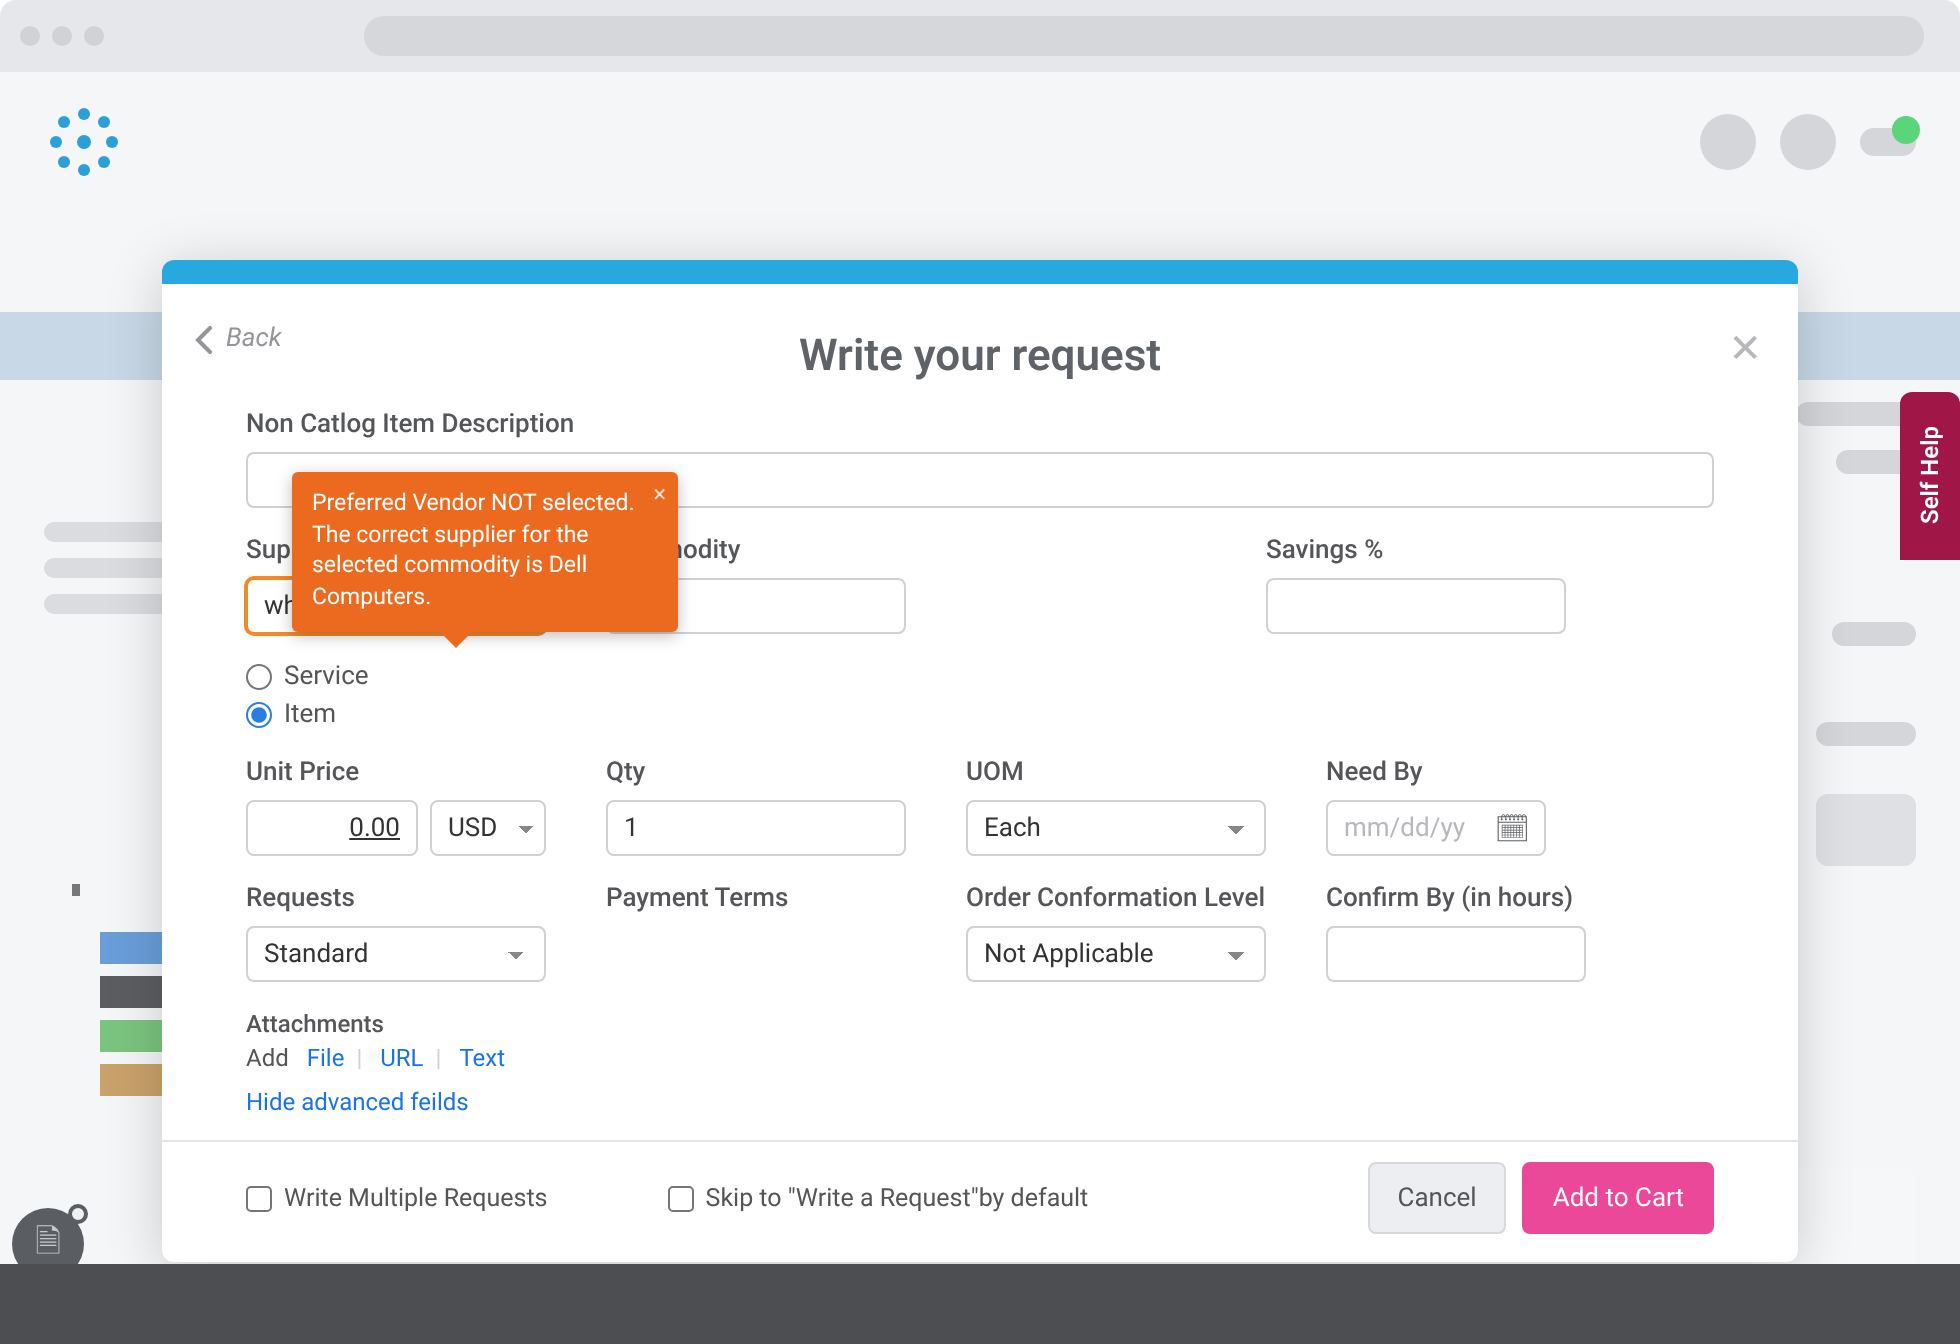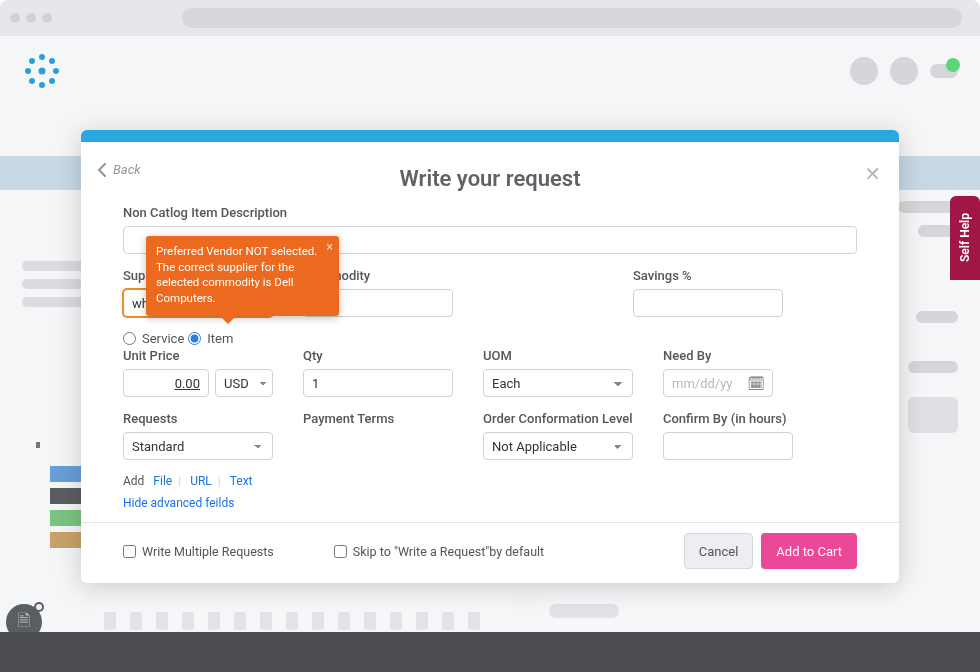--- a/index.html
+++ b/index.html
@@ -66,21 +66,21 @@
   .col-s { flex: 0 0 150px; }
   .full { width: 100%; }
 
   .price-wrap { display: flex; gap: 6px; }
   .price-wrap .inp { text-align: right; text-decoration: underline; }
   .price-wrap .sel { flex: 0 0 58px; background-position: calc(100% - 9px) 12px, calc(100% - 5px) 12px; }
 
   .date-wrap { position: relative; }
   .date-wrap .cal { position: absolute; right: 8px; top: 6px; color: #5f6266; font-size: 14px; pointer-events: none; }
 
-  .radio-row { display: flex; flex-direction: row; gap: 4px; font-size: 13px; color: #555; margin-bottom: 2px; }
+  .radio-row { display: flex; flex-direction: column; gap: 4px; font-size: 13px; color: #555; margin-bottom: 14px; }
   .radio-row label { display: flex; align-items: center; gap: 6px; cursor: pointer; }
   .radio-row input { accent-color: #2a7de1; }
 
   .attach { font-size: 12px; color: #555; margin-top: 6px; }
   .attach a { color: #1a73e8; text-decoration: none; margin: 0 6px; }
   .attach .sep { color: #d0d2d5; }
   .hide-adv { font-size: 12px; color: #1a73e8; text-decoration: none; display: inline-block; margin-top: 8px; margin-bottom: 12px; }
 
   .footer { border-top: 1px solid #e3e5e8; padding: 10px 42px 14px; display: flex; align-items: center; font-size: 12.5px; color: #555; }
   .footer label { display: flex; align-items: center; gap: 6px; cursor: pointer; }
@@ -275,20 +275,21 @@
           <label class="label">Order Conformation Level</label>
           <select class="sel"><option>Not Applicable</option></select>
         </div>
         <div class="col-s" style="flex:0 0 130px;">
           <label class="label">Confirm By (in hours)</label>
           <input class="inp" value="" style="">
         </div>
       </div>
 
       <div class="attach">
+        <div class="label-sm">Attachments</div>
         <span>Add</span>
         <a href="#">File</a><span class="sep">|</span>
         <a href="#">URL</a><span class="sep">|</span>
         <a href="#">Text</a>
       </div>
 
       <a href="#" class="hide-adv">Hide advanced feilds</a>
     </div>
 
     <div class="footer">

